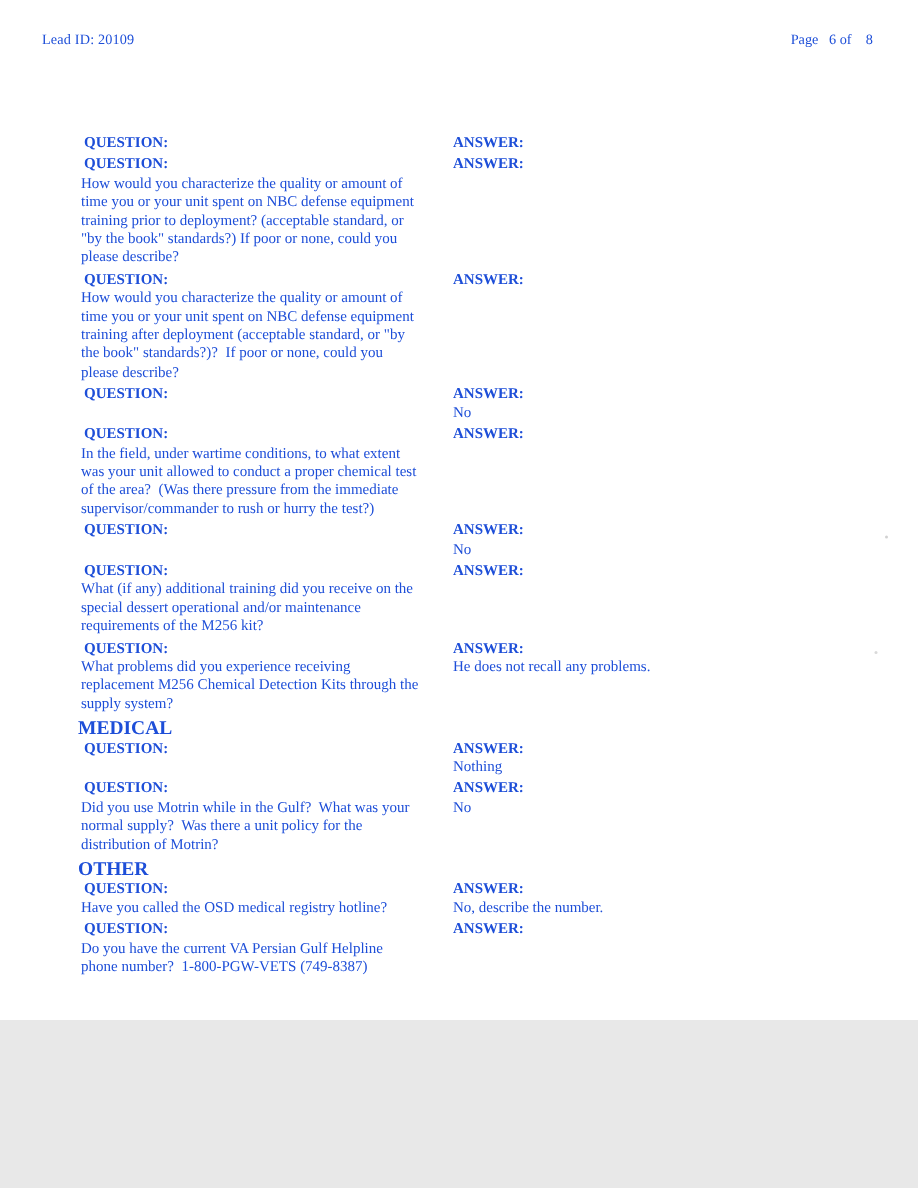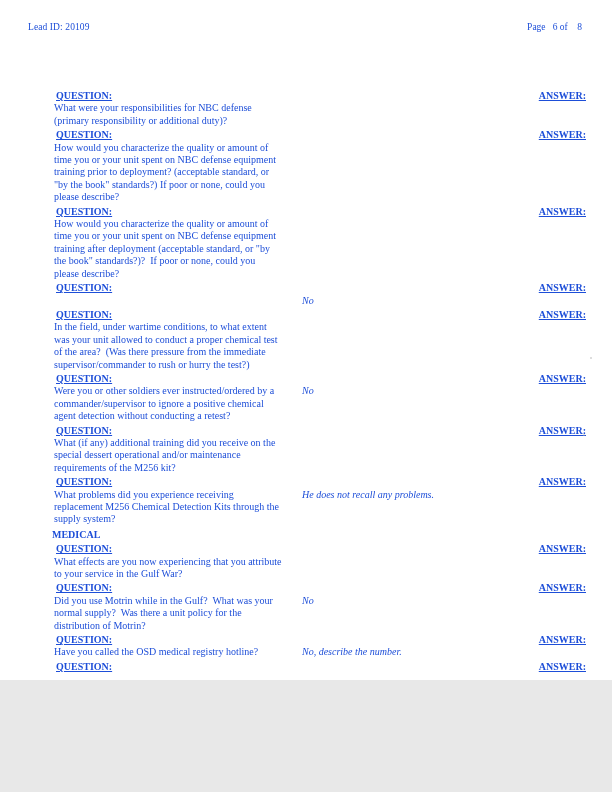--- a/index.html
+++ b/index.html
@@ -22,48 +22,46 @@
   }
   .main{
     position:absolute;top:88px;left:54px;right:26px;
     font-size:10px;line-height:12.4px;
   }
   .qa{
     display:grid;
     grid-template-columns:248px 1fr;
     margin-top:2px;
   }
-  .lab{font-weight:bold;text-decoration:underline;}
+  .lab{font-weight:bold;}
   .lab-q{grid-column:1;padding-left:2px;}
-  .lab-a{grid-column:2;text-align:right;}
+  .lab-a{grid-column:2;}
   .qt{grid-column:1;white-space:pre-wrap;}
-  .at{grid-column:2;white-space:pre-wrap;font-style:italic;}
+  .at{grid-column:2;white-space:pre-wrap;}
   .sec{
     font-weight:bold;
     margin-top:3px;
-    font-size:10px;
+    font-size:13px;
     margin-left:-2px;
   }
   .spk{position:absolute;background:#b3b3b3;border-radius:1px;}
 </style>
 </head>
 <body>
 
 <div class="page">
 
   <div class="hdr-left">Lead ID: 20109</div>
   <div class="hdr-right">Page   6 of    8</div>
 
   <div class="main">
 
     <div class="qa">
       <span class="lab lab-q">QUESTION:</span>
       <span class="lab lab-a">ANSWER:</span>
-      <span class="qt">What were your responsibilities for NBC defense
-(primary responsibility or additional duty)?</span>
       <span class="at"></span>
     </div>
 
     <div class="qa">
       <span class="lab lab-q">QUESTION:</span>
       <span class="lab lab-a">ANSWER:</span>
       <span class="qt">How would you characterize the quality or amount of
 time you or your unit spent on NBC defense equipment
 training prior to deployment? (acceptable standard, or
 "by the book" standards?) If poor or none, could you
@@ -93,23 +91,20 @@
       <span class="lab lab-a">ANSWER:</span>
       <span class="qt">In the field, under wartime conditions, to what extent
 was your unit allowed to conduct a proper chemical test
 of the area?  (Was there pressure from the immediate
 supervisor/commander to rush or hurry the test?)</span>
     </div>
 
     <div class="qa">
       <span class="lab lab-q">QUESTION:</span>
       <span class="lab lab-a">ANSWER:</span>
-      <span class="qt">Were you or other soldiers ever instructed/ordered by a
-commander/supervisor to ignore a positive chemical
-agent detection without conducting a retest?</span>
       <span class="at">No</span>
     </div>
 
     <div class="qa">
       <span class="lab lab-q">QUESTION:</span>
       <span class="lab lab-a">ANSWER:</span>
       <span class="qt">What (if any) additional training did you receive on the
 special dessert operational and/or maintenance
 requirements of the M256 kit?</span>
       <span class="at"></span>
@@ -122,44 +117,46 @@
 replacement M256 Chemical Detection Kits through the
 supply system?</span>
       <span class="at">He does not recall any problems.</span>
     </div>
 
     <div class="sec">MEDICAL</div>
 
     <div class="qa">
       <span class="lab lab-q">QUESTION:</span>
       <span class="lab lab-a">ANSWER:</span>
-      <span class="qt">What effects are you now experiencing that you attribute
-to your service in the Gulf War?</span>
+      <span class="at">Nothing</span>
     </div>
 
     <div class="qa">
       <span class="lab lab-q">QUESTION:</span>
       <span class="lab lab-a">ANSWER:</span>
       <span class="qt">Did you use Motrin while in the Gulf?  What was your
 normal supply?  Was there a unit policy for the
 distribution of Motrin?</span>
       <span class="at">No</span>
     </div>
 
+    <div class="sec">OTHER</div>
 
     <div class="qa">
       <span class="lab lab-q">QUESTION:</span>
       <span class="lab lab-a">ANSWER:</span>
       <span class="qt">Have you called the OSD medical registry hotline?</span>
       <span class="at">No, describe the number.</span>
     </div>
 
     <div class="qa">
       <span class="lab lab-q">QUESTION:</span>
       <span class="lab lab-a">ANSWER:</span>
+      <span class="qt">Do you have the current VA Persian Gulf Helpline
+phone number?  1-800-PGW-VETS (749-8387)</span>
       <span class="at"></span>
     </div>
 
   </div>
 
   <div class="spk" style="left:112px;top:787px;width:98px;height:2px;opacity:.5"></div>
   <div class="spk" style="left:267px;top:787px;width:73px;height:2px;opacity:.55"></div>
   <div class="spk" style="left:393px;top:787px;width:55px;height:2px;opacity:.5"></div>
   <div class="spk" style="left:490px;top:787px;width:16px;height:2px;opacity:.4"></div>
   <div class="spk" style="left:585px;top:787px;width:20px;height:2px;opacity:.35"></div>

